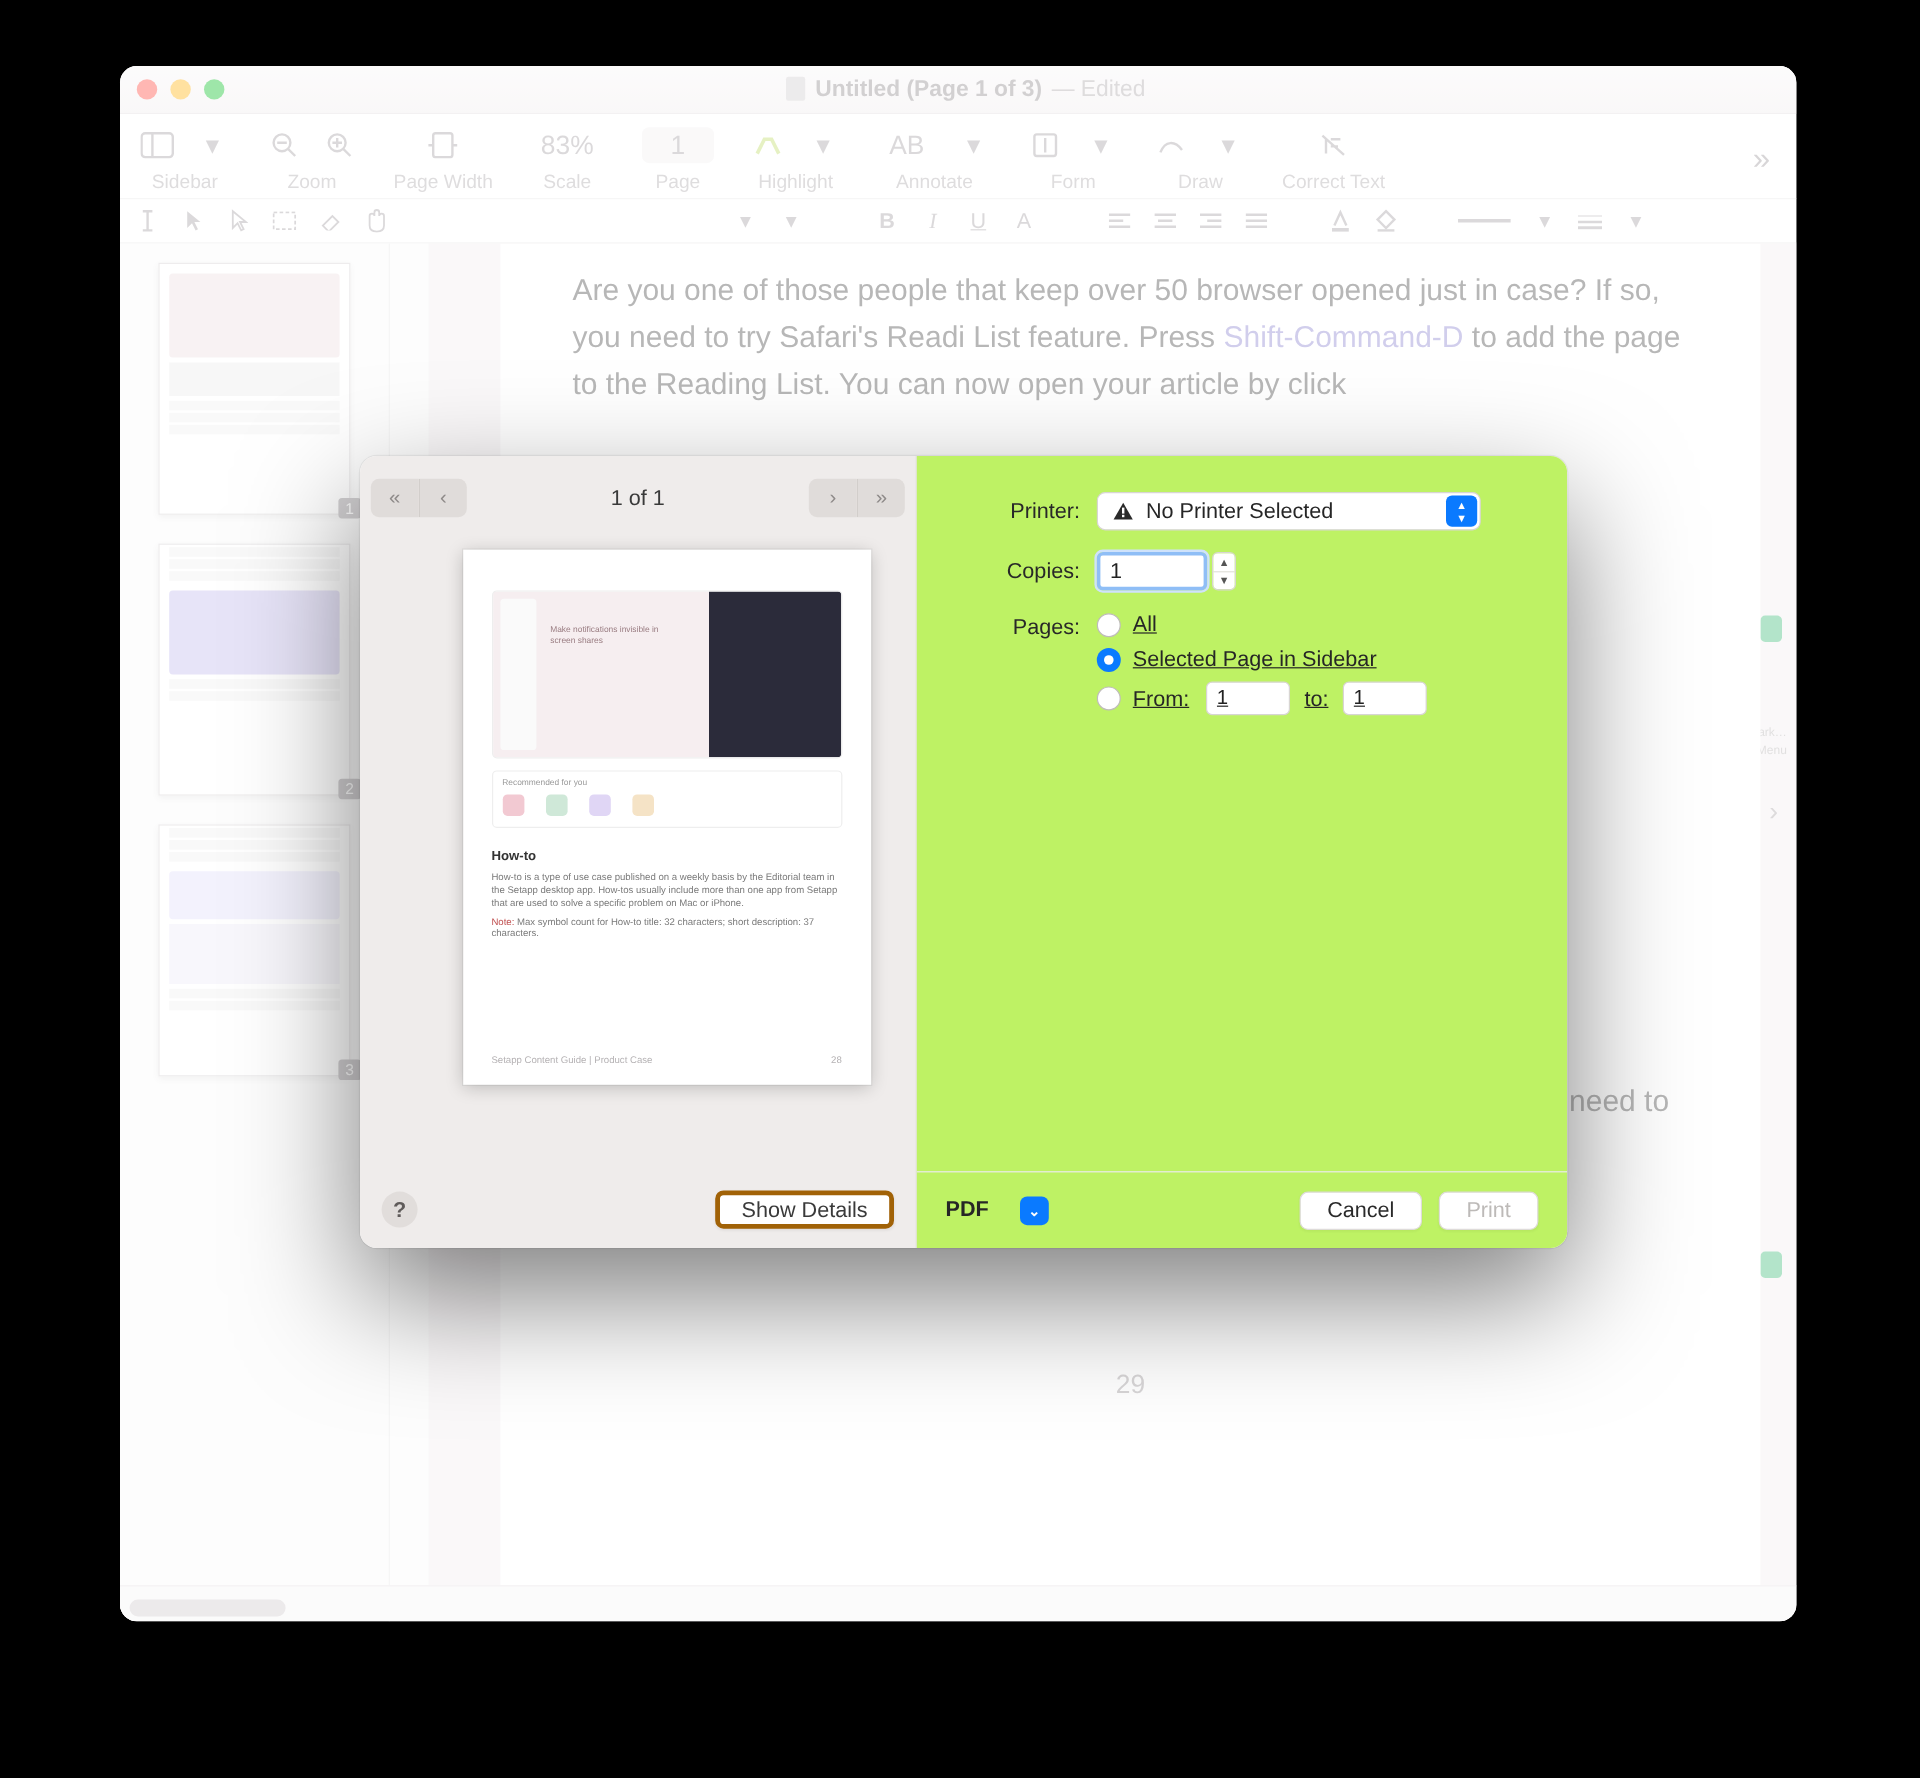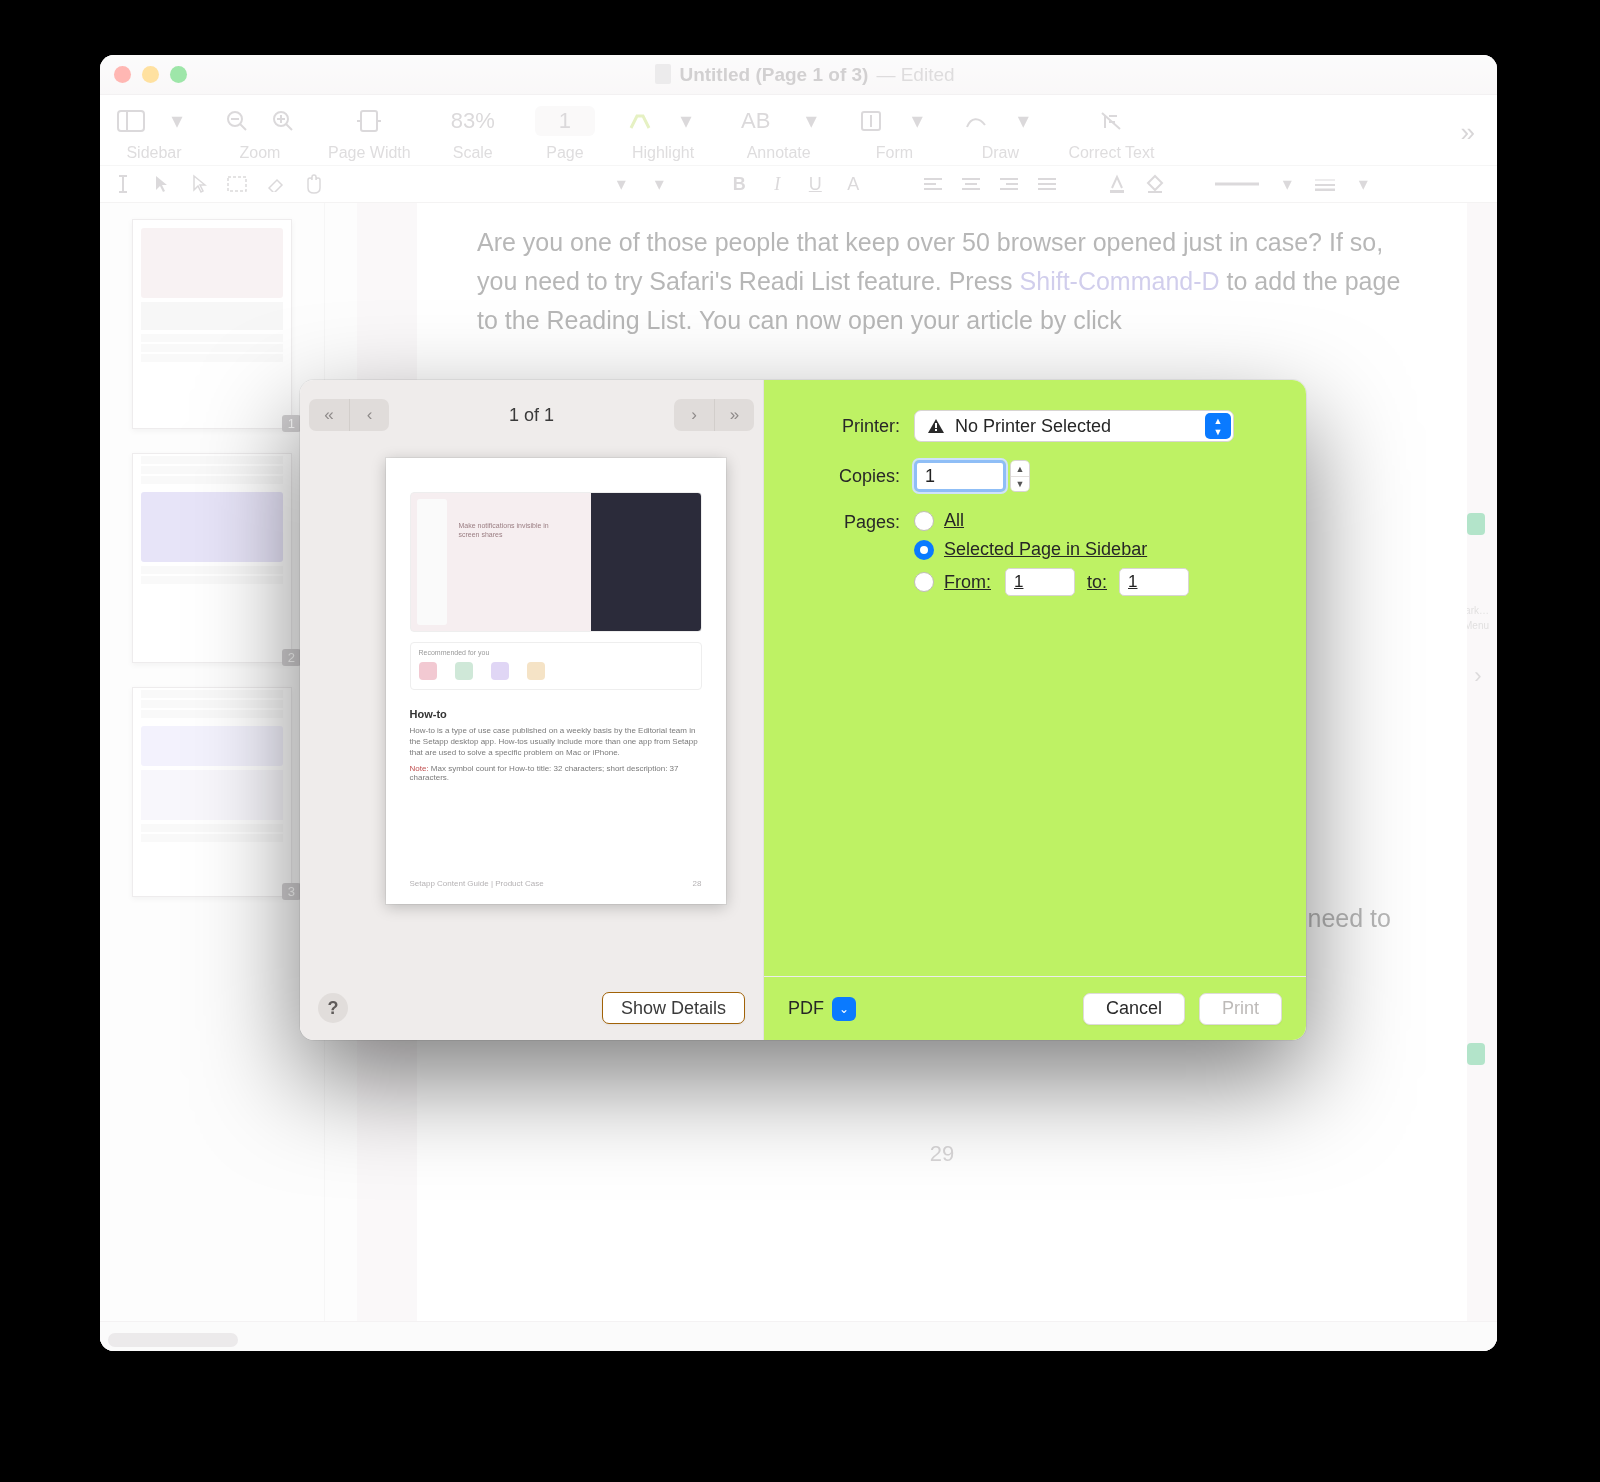--- a/index.html
+++ b/index.html
@@ -148,21 +148,21 @@
 
 .pd-left-bottom {
   height: 64px; display:flex; align-items:center; padding: 0 18px; gap:12px;
 }
 .help-btn {
   width:30px; height:30px; border-radius:50%; background:#e1dddb; color:#5f5b5a;
   display:flex; align-items:center; justify-content:center; font-size:18px; font-weight:600;
 }
 .show-details-btn {
   margin-left:auto; height:32px; padding:0 18px; border-radius:7px;
-  background:#fff; border:1px solid #a16207; color:#3a3a3a; font-size:18px;
+  background:#fff; border:4px solid #a16207; color:#3a3a3a; font-size:18px;
   display:flex; align-items:center;
   box-shadow: 0 1px 2px rgba(0,0,0,0.05);
 }
 
 .pd-right {
   flex:1; background:#bef264; display:flex; flex-direction:column;
 }
 .pd-form { padding: 30px 36px 10px 36px; display:grid; grid-template-columns: 100px 1fr; row-gap:18px; column-gap:14px; align-items:center;}
 .pd-label { text-align:right; font-size:18px; color:#282828;}
 .printer-select {
@@ -189,21 +189,21 @@
 .radio-outer{ width:20px; height:20px; border-radius:50%; border:1px solid #bfbcba; background:#fff; display:flex; align-items:center; justify-content:center;}
 .radio-outer.checked{ border:none; background:#0a7aff;}
 .radio-outer.checked::after{content:""; width:8px; height:8px; border-radius:50%; background:#fff;}
 .range-inputs{ display:inline-flex; align-items:center; gap:12px; margin-left:4px;}
 .small-input{ width:70px; height:28px; border:1px solid #d8d5d3; border-radius:5px; padding:0 8px; font-size:17px; color:#222; background:#fff;}
 
 .pd-right-bottom {
   margin-top:auto; border-top:1px solid #ececec; height:64px;
   display:flex; align-items:center; padding:0 24px; gap:14px;
 }
-.pdf-menu { display:flex; align-items:center; gap:8px; font-size:18px; color:#262626;}
+.pdf-menu { display:flex; align-items:flex-start; gap:26px; font-size:18px; color:#262626;font-weight:bold;}
 .pdf-arrow { width:24px; height:24px; border-radius:6px; background:#0a7aff; color:#fff; display:flex; align-items:center; justify-content:center; font-size:12px;}
 .std-btn {
   height:32px; padding:0 22px; border-radius:7px; background:#fff; border:1px solid #dedbd9;
   font-size:18px; color:#2a2a2a; display:flex; align-items:center;
   box-shadow: 0 1px 2px rgba(0,0,0,0.04);
 }
 .std-btn.disabled{ color:#bdbab8;}
 .push-right{margin-left:auto;}
 
 

